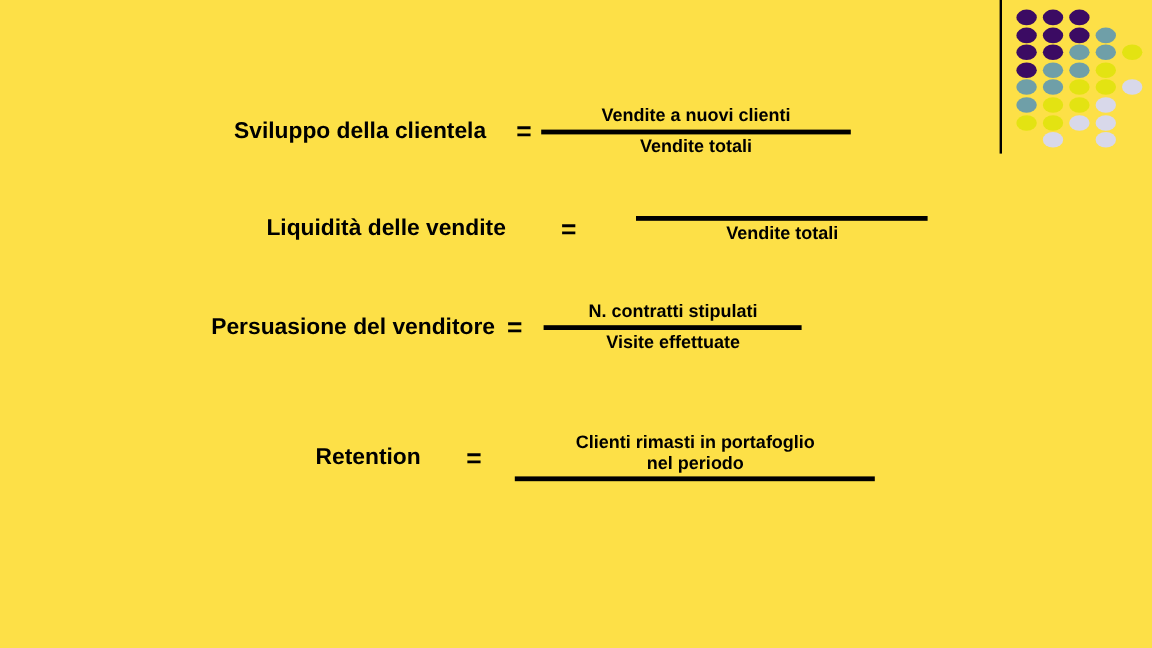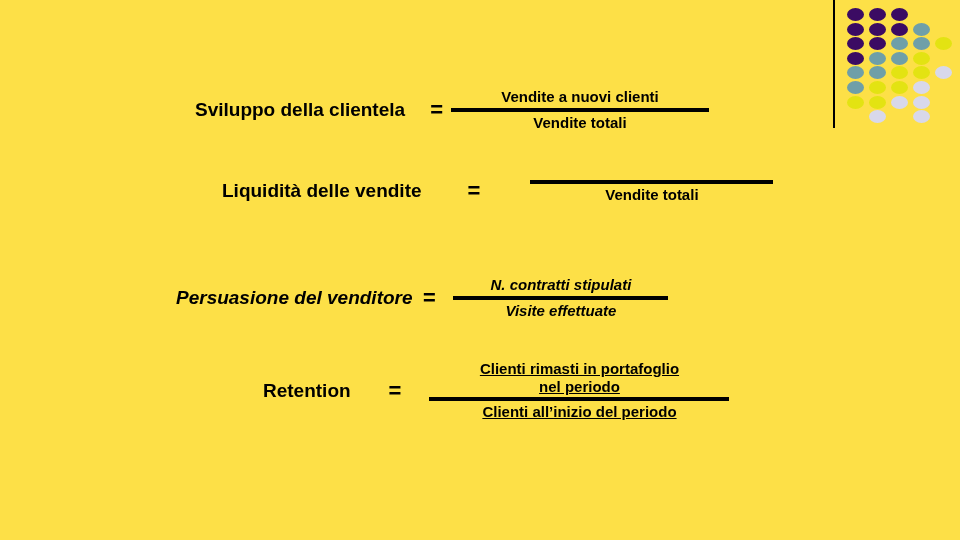--- a/index.html
+++ b/index.html
@@ -94,28 +94,28 @@
   #row-sviluppo        { left: 195px; top: 88px; }
   #row-sviluppo .equals-sign { margin-left: 25px; }
   #row-sviluppo .fraction    { margin-left: 8px; }
   #row-sviluppo .fraction-bar{ width: 258px; }
 
   #row-liquidita       { left: 222px; top: 178px; gap: 36px; }
   #row-liquidita .equals-sign { margin-left: 10px; }
   #row-liquidita .fraction    { margin-left: 14px; }
   #row-liquidita .fraction-bar{ width: 243px; }
 
-  #row-persuasione     { left: 176px; top: 276px; font-style: italic; }
+  #row-persuasione     { left: 176px; top: 251px; }
   #row-persuasione .equals-sign { margin-left: 10px; }
   #row-persuasione .fraction    { margin-left: 18px; }
   #row-persuasione .fraction-bar{ width: 215px; }
 
   #row-retention       { left: 263px; top: 360px; }
   #row-retention .equals-sign { margin-left: 38px; }
-  #row-retention .fraction    { margin-left: 28px; text-decoration: underline; }
+  #row-retention .fraction    { margin-left: 28px; }
   #row-retention .fraction-bar{ width: 300px; }
 </style>
 </head>
 <body>
 
 <div id="slide">
 
   <div id="corner-decoration">
     <div id="decor-divider"></div>
     <div id="dot-grid">
@@ -182,17 +182,16 @@
     </span>
   </div>
 
   <div class="formula-row" id="row-retention">
     <span class="formula-label">Retention</span>
     <span class="equals-sign">=</span>
     <span class="fraction">
       <span class="numerator">Clienti rimasti in portafoglio</span>
       <span class="numerator">nel periodo</span>
       <span class="fraction-bar"></span>
-      <span class="denominator">Clienti all’inizio del periodo</span>
     </span>
   </div>
 
 </div>
 
 </body></html>

